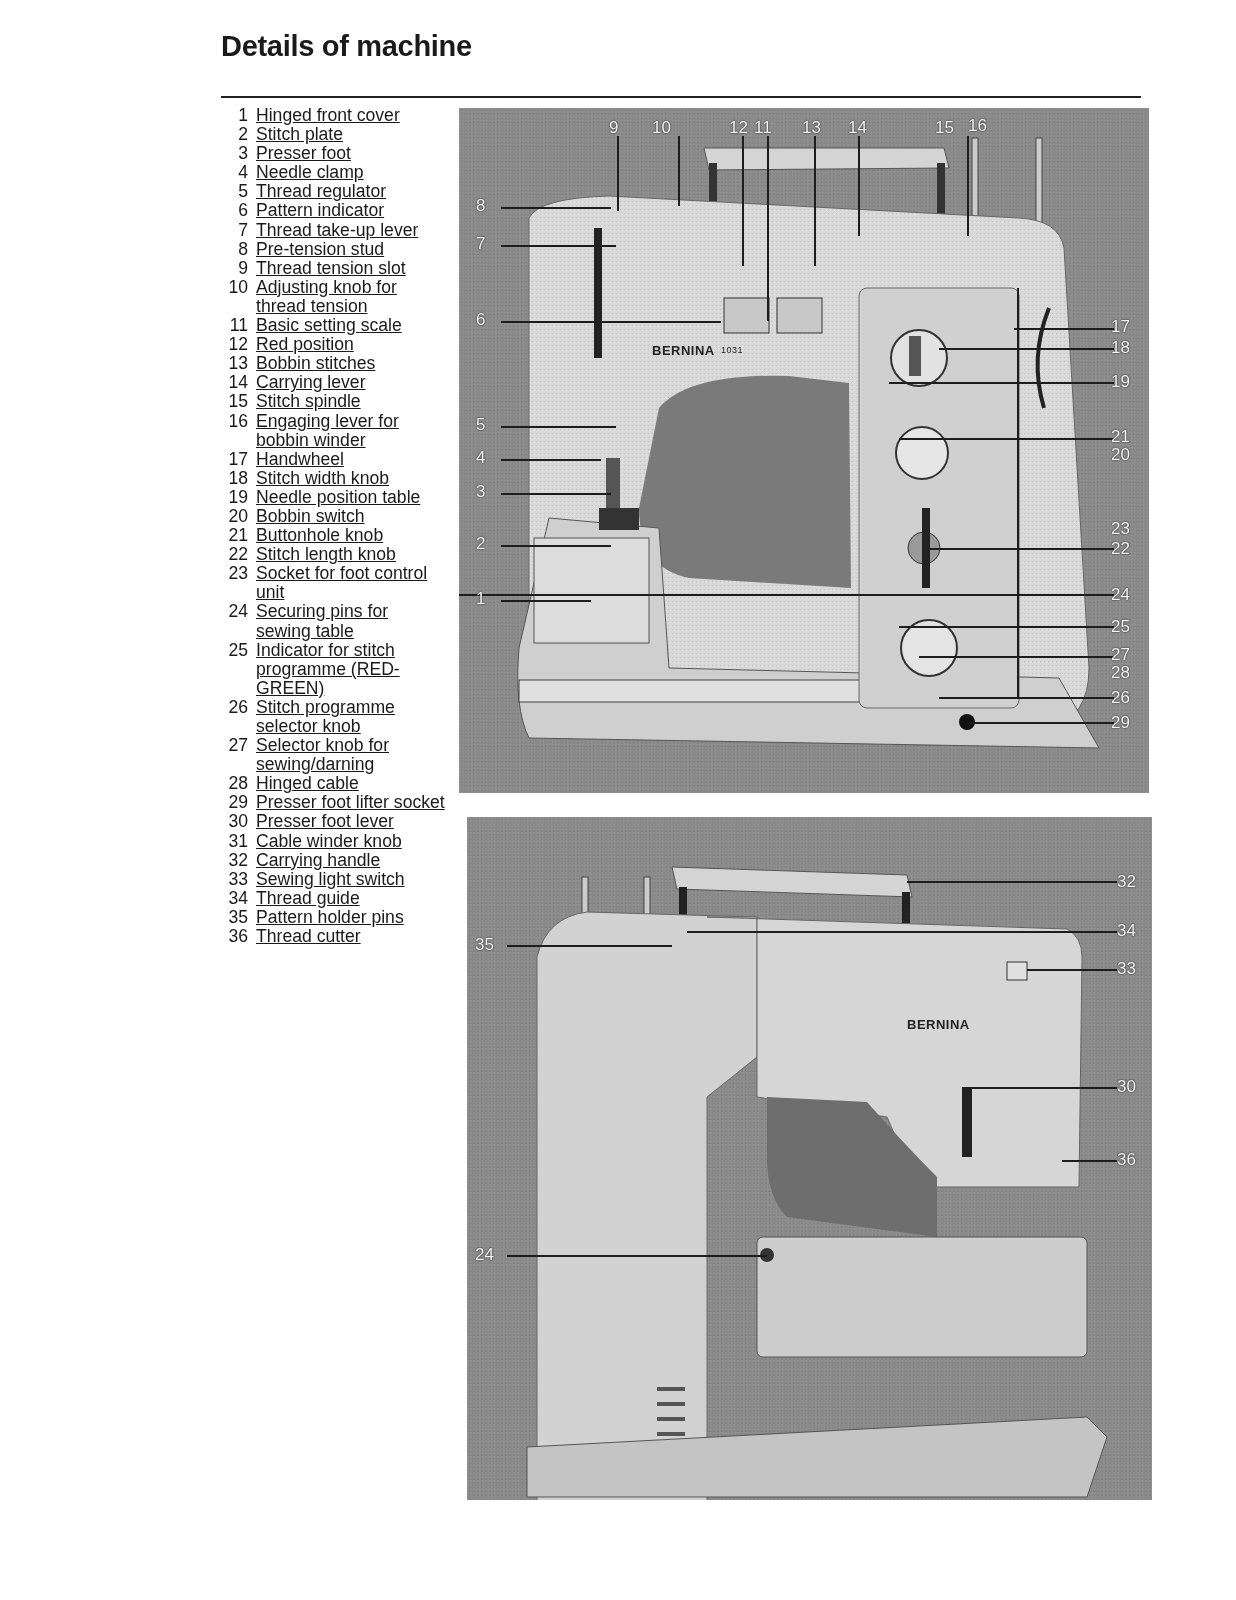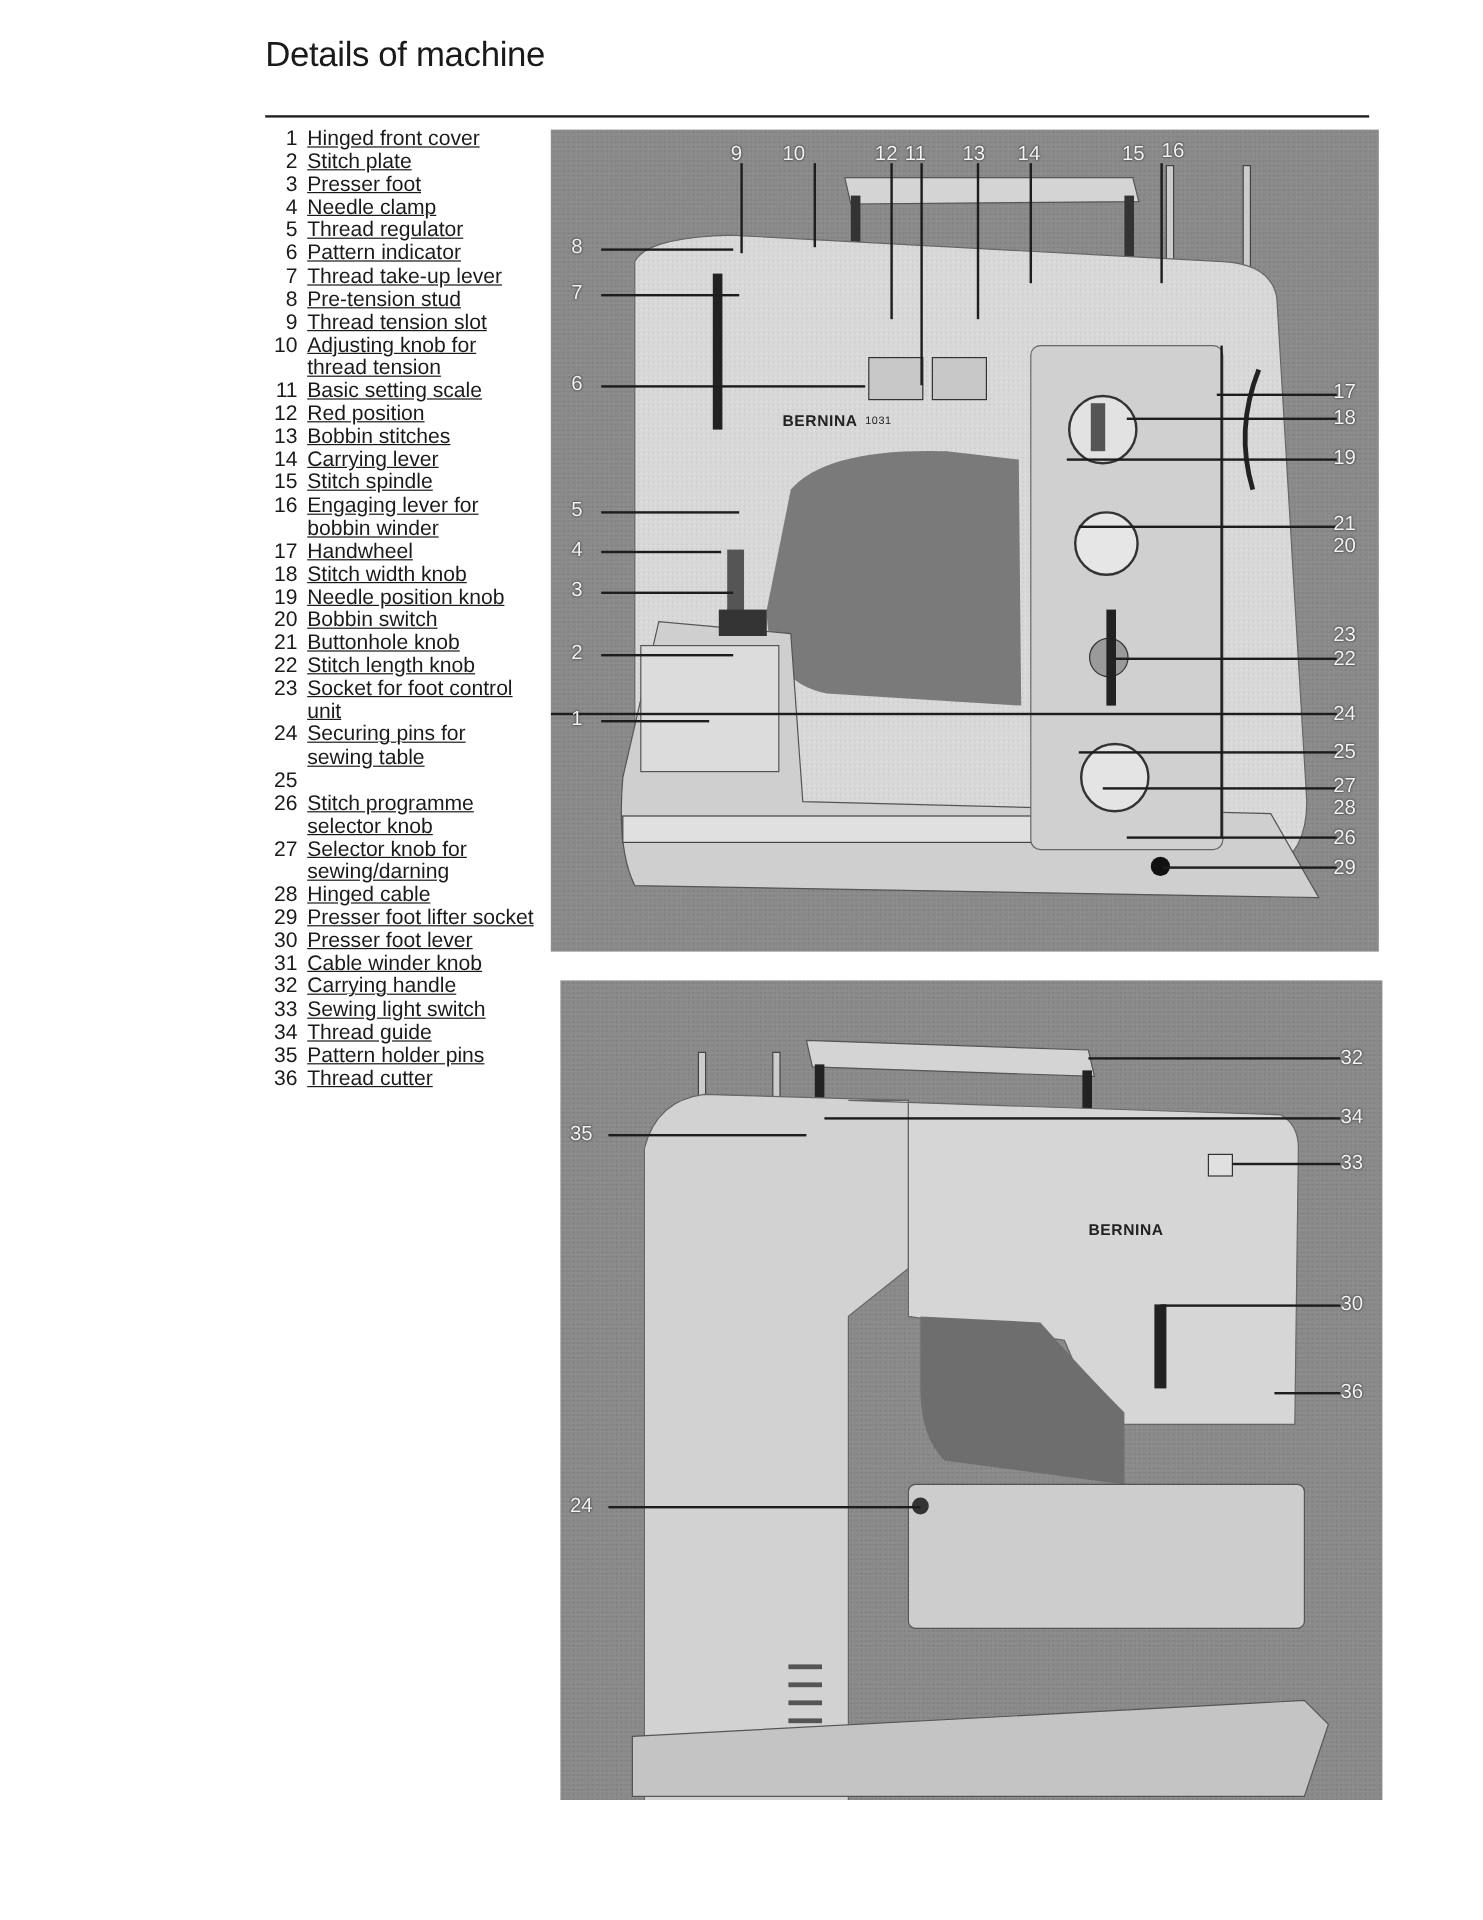--- a/index.html
+++ b/index.html
@@ -1,18 +1,18 @@
 <!DOCTYPE html>
 <html><head>
 <meta charset="utf-8">
 <style>
   html, body { margin: 0; padding: 0; background: #ffffff; }
   body { width: 1236px; height: 1600px; position: relative; overflow: hidden;
          font-family: "Liberation Sans", sans-serif; color: #1a1a1a; }
-  .title { position: absolute; left: 221px; top: 30px; font-size: 29px; font-weight: normal; letter-spacing: -0.3px; }
+  .title { position: absolute; left: 221px; top: 30px; font-size: 29px; font-weight: bold; letter-spacing: -0.3px; }
   .rule { position: absolute; left: 221px; top: 96px; width: 920px; height: 2px; background: #222; }
   .parts { position: absolute; left: 222px; top: 106px; width: 225px; font-size: 17.6px; line-height: 19.1px; }
   .part { display: flex; }
   .part .num { width: 34px; text-align: right; padding-right: 8px; box-sizing: border-box; flex: none; }
   .part .lbl { flex: 1; text-decoration: underline; }
   .photo { position: absolute; background: #8a8a8a; overflow: hidden;
            background-image:
              radial-gradient(circle at 20% 30%, rgba(255,255,255,0.05) 0 1px, transparent 1px),
              radial-gradient(circle at 70% 60%, rgba(0,0,0,0.06) 0 1px, transparent 1px);
            background-size: 3px 3px, 4px 4px; }
@@ -99,21 +99,21 @@
   <div class="part">
       <span class="num">17</span>
       <span class="lbl">Handwheel</span>
     </div>
   <div class="part">
       <span class="num">18</span>
       <span class="lbl">Stitch width knob</span>
     </div>
   <div class="part">
       <span class="num">19</span>
-      <span class="lbl">Needle position knob</span>
+      <span class="lbl">Needle position table</span>
     </div>
   <div class="part">
       <span class="num">20</span>
       <span class="lbl">Bobbin switch</span>
     </div>
   <div class="part">
       <span class="num">21</span>
       <span class="lbl">Buttonhole knob</span>
     </div>
   <div class="part">
@@ -123,20 +123,21 @@
   <div class="part">
       <span class="num">23</span>
       <span class="lbl">Socket for foot control unit</span>
     </div>
   <div class="part">
       <span class="num">24</span>
       <span class="lbl">Securing pins for sewing table</span>
     </div>
   <div class="part">
       <span class="num">25</span>
+      <span class="lbl">Indicator for stitch programme (RED-GREEN)</span>
     </div>
   <div class="part">
       <span class="num">26</span>
       <span class="lbl">Stitch programme selector knob</span>
     </div>
   <div class="part">
       <span class="num">27</span>
       <span class="lbl">Selector knob for sewing/darning</span>
     </div>
   <div class="part">

